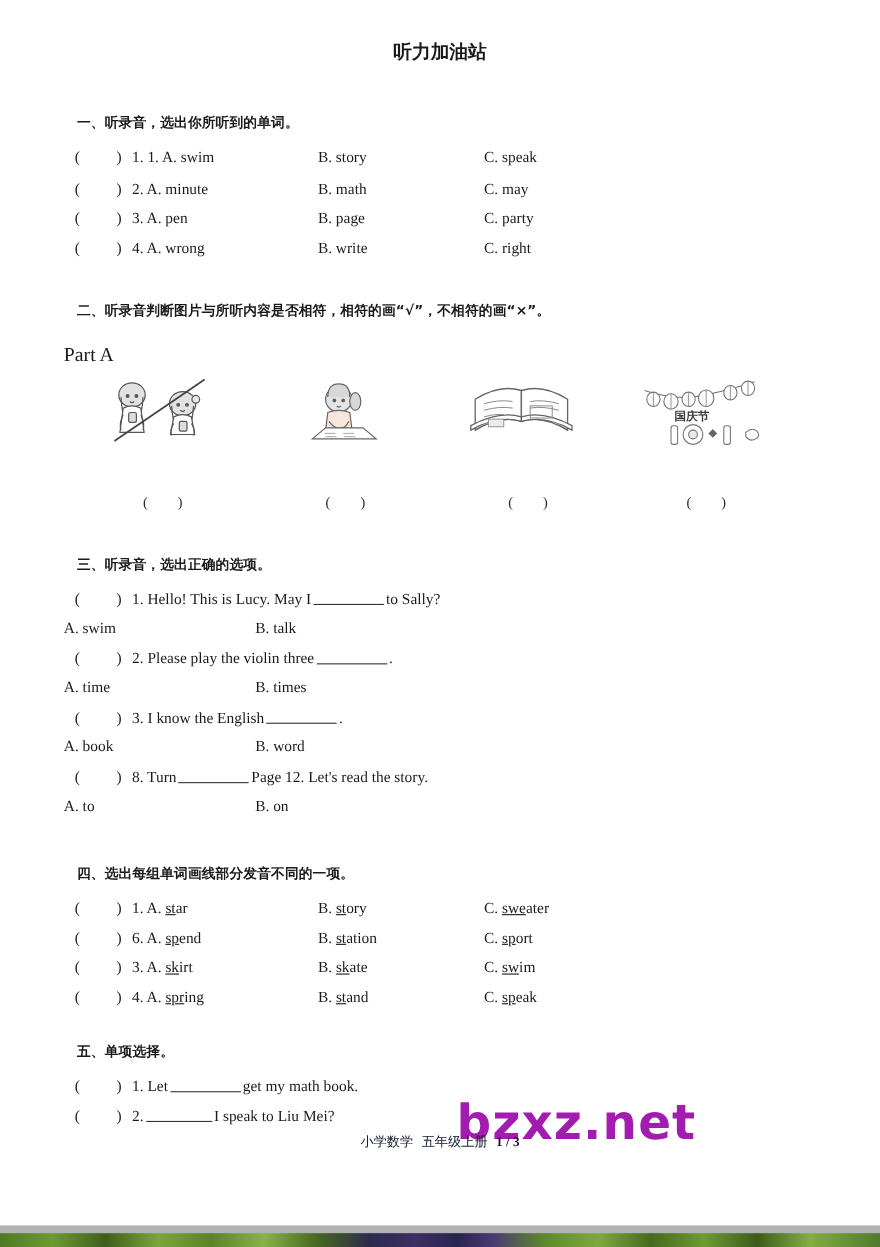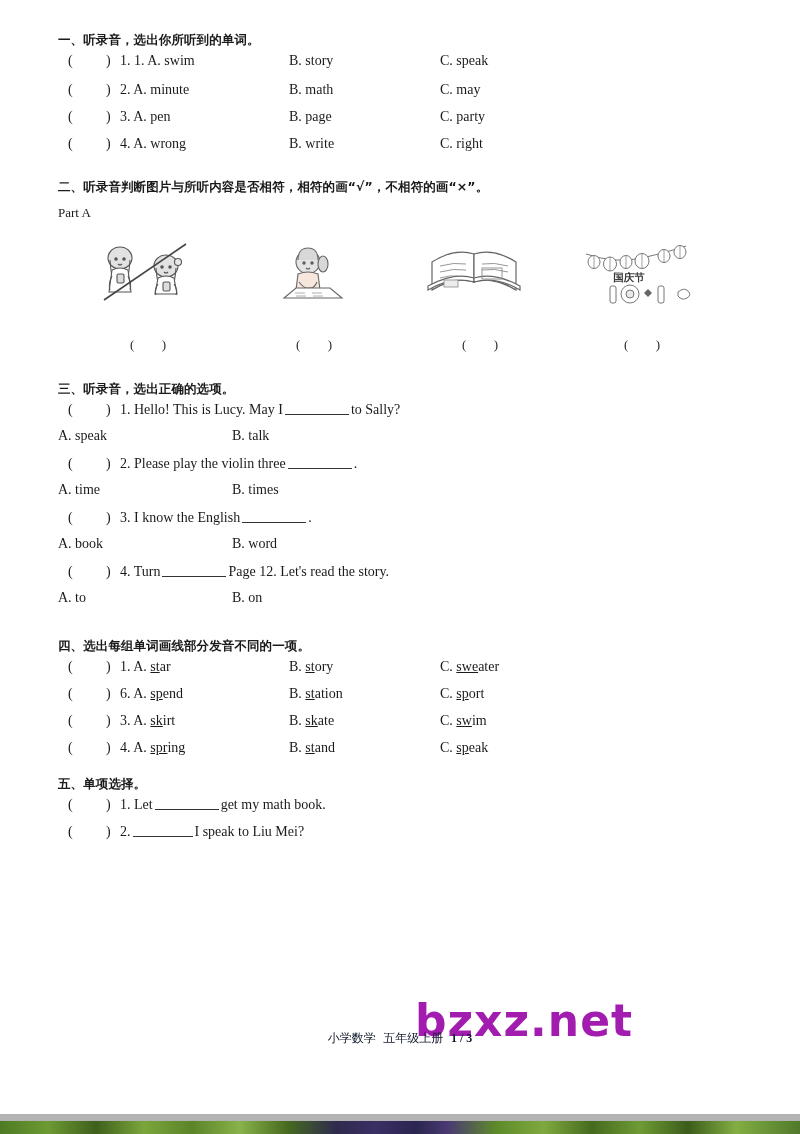--- a/index.html
+++ b/index.html
@@ -65,32 +65,32 @@
     margin: 0;
     padding-top: 36px;
   }
   .band-title.second { padding-top: 30px; }
 
   
   .prompt {
     font-family: "DejaVu Sans", sans-serif;
     font-size: 12.5px;
     font-weight: bold;
-    margin: 0;
+    margin: 12px;
     padding: 0 0 0 58px;
     letter-spacing: 0.1px;
   }
   .s1 { padding-top: 32px; }
   .s2 { padding-top: 20px; }
   .s3 { padding-top: 22px; }
   .s4 { padding-top: 24px; }
   .s5 { padding-top: 13px; }
 
   .partlabel {
-    font-size: 13px;
+    font-size: 18px;
     margin: 0;
     padding: 9px 0 0 58px;
   }
 
   
   .qrow {
     position: relative;
     height: 27px;
     font-size: 14px;
     padding-left: 68px;
@@ -163,21 +163,21 @@
   .ansrow .oc { position: absolute; left: 406px; top: 3px; }
 
   
   .pics {
     position: relative;
     height: 108px;
     margin-top: 8px;
   }
   .pic {
     position: absolute;
-    top: 11px;
+    top: 0;
     width: 150px;
     height: 72px;
   }
   .pic svg { display: block; }
   .p1 { left: 90px; }
   .p2 { left: 262px; }
   .p3 { left: 420px; }
   .p4 { left: 580px; }
   .capline {
     position: relative;
@@ -243,20 +243,21 @@
 <body>
 
 <div class="page">
   <div class="sheet">
 
     <div class="watermark">bzxz.net</div>
 
     <div class="content">
 
 
+      <h2 class="band-title">听力加油站</h2>
 
       <p class="prompt s1">一、听录音，选出你所听到的单词。</p>
 
       <div class="qrow">
         <span class="brk">
           <span class="lp">(</span>
           <span class="rp">)</span>
         </span>
         <span class="oa">1. 1. A. swim</span>
         <span class="ob">B. story</span>
@@ -401,21 +402,21 @@
       <div class="stemrow">
         <span class="brk">
           <span class="lp">(</span>
           <span class="rp">)</span>
         </span>
         <span class="stem">
           <span>1. Hello! This is Lucy. May I</span><span class="blank"></span><span>to Sally?</span>
         </span>
       </div>
       <div class="ansrow">
-        <span class="oa">A. speak</span>
+        <span class="oa">A. swim</span>
         <span class="ob">B. talk</span>
       </div>
 
       <div class="stemrow">
         <span class="brk">
           <span class="lp">(</span>
           <span class="rp">)</span>
         </span>
         <span class="stem">
           <span>2. Please play the violin three</span><span class="blank"></span><span>.</span>
@@ -439,21 +440,21 @@
         <span class="oa">A. book</span>
         <span class="ob">B. word</span>
       </div>
 
       <div class="stemrow">
         <span class="brk">
           <span class="lp">(</span>
           <span class="rp">)</span>
         </span>
         <span class="stem">
-          <span>4. Turn</span><span class="blank"></span><span>Page 12. Let's read the story.</span>
+          <span>8. Turn</span><span class="blank"></span><span>Page 12. Let's read the story.</span>
         </span>
       </div>
       <div class="ansrow">
         <span class="oa">A. to</span>
         <span class="ob">B. on</span>
       </div>
 
 
       <p class="prompt s4">四、选出每组单词画线部分发音不同的一项。</p>
 

